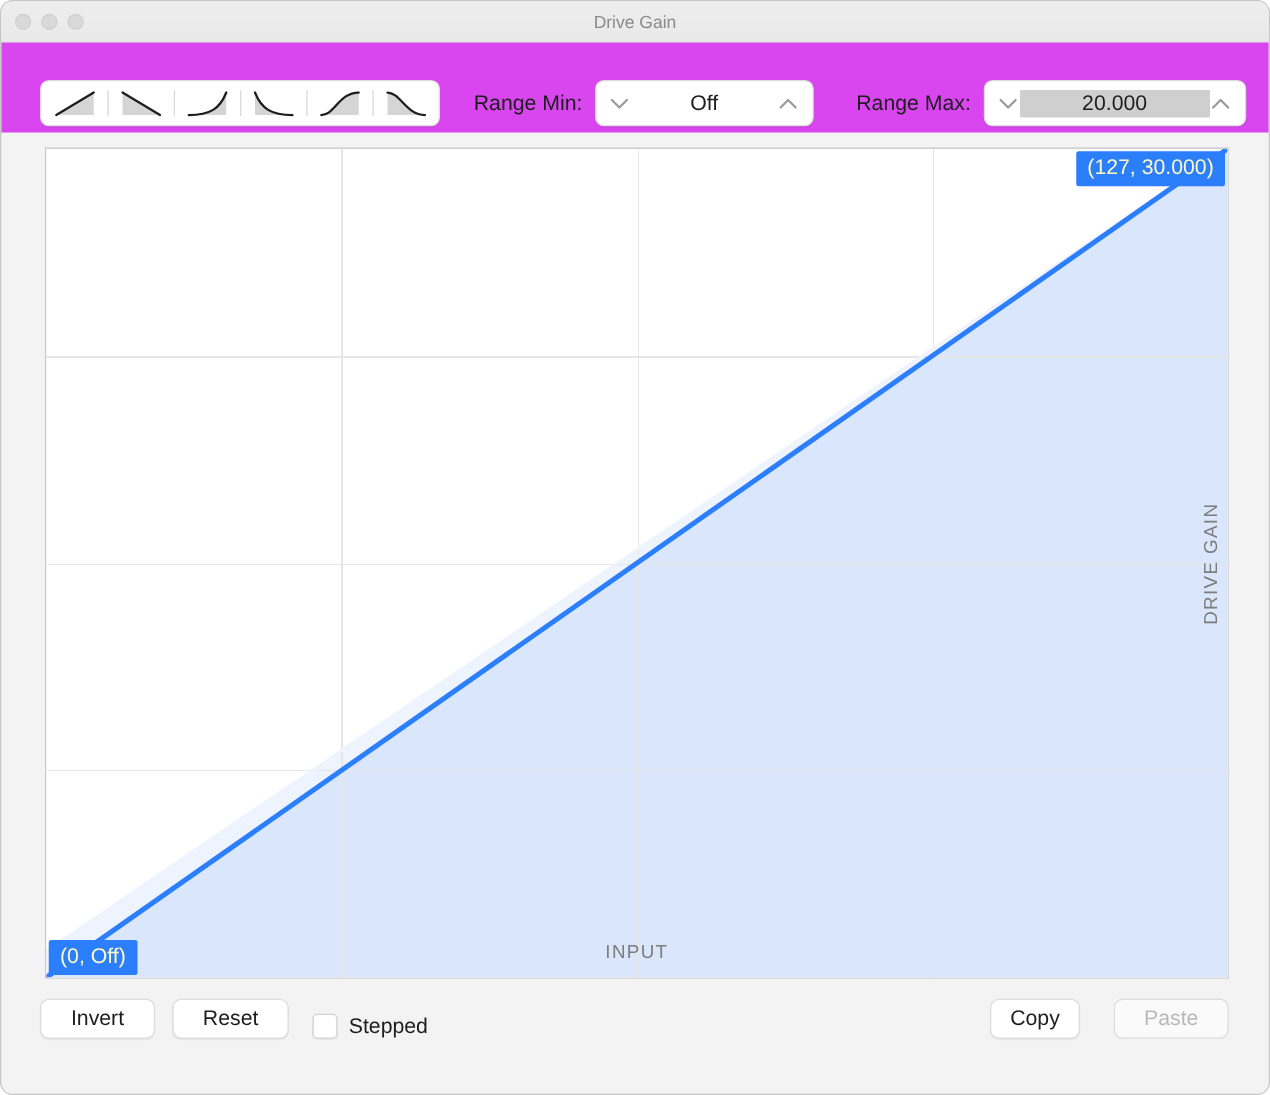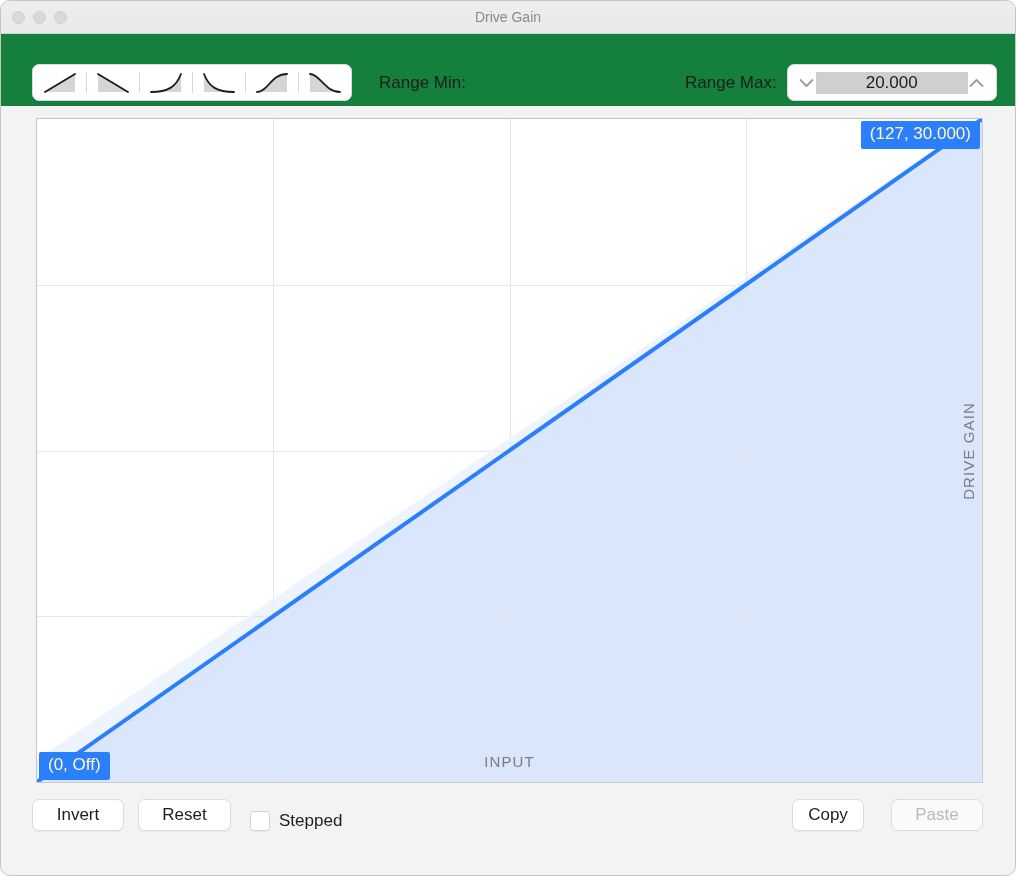--- a/index.html
+++ b/index.html
@@ -50,21 +50,21 @@
     text-align: center;
     font-size: 14px;
     color: #8a8a8a;
     font-weight: 400;
   }
 
   
   #toolbar {
     position: relative;
     height: 72px;
-    background: #15803d;
+    background: #d946ef;
   }
 
   #curve-shapes {
     position: absolute;
     left: 31px;
     top: 62px;
     width: 320px;
     height: 37px;
     background: #ffffff;
     border: 1px solid #dcdcdc;
@@ -287,20 +287,33 @@
       <div class="shape-btn">
         <svg width="36" height="24" viewBox="0 0 36 24">
           <path d="M3 3 C13 3 18 21 33 21 L3 21 Z" fill="#d5d5d5"></path>
           <path d="M3 3 C13 3 18 21 33 21" stroke="#1d1d1d" stroke-width="1.8" fill="none" stroke-linecap="round"></path>
         </svg>
       </div>
     </div>
 
     <div class="stepper-group" id="range-min-group">
       <span class="stepper-label">Range Min:</span>
+      <div class="stepper-field" id="range-min-field">
+        <span class="chev">
+          <svg width="15" height="10" viewBox="0 0 15 10">
+              <path d="M1.5 2 L7.5 8 L13.5 2" stroke="#9a9a9a" stroke-width="1.8" fill="none" stroke-linecap="round" stroke-linejoin="round"></path>
+            </svg>
+        </span>
+        <span class="stepper-value">Off</span>
+        <span class="chev">
+          <svg width="15" height="10" viewBox="0 0 15 10">
+              <path d="M1.5 8 L7.5 2 L13.5 8" stroke="#9a9a9a" stroke-width="1.8" fill="none" stroke-linecap="round" stroke-linejoin="round"></path>
+            </svg>
+        </span>
+      </div>
     </div>
 
     <div class="stepper-group" id="range-max-group">
       <span class="stepper-label">Range Max:</span>
       <div class="stepper-field" id="range-max-field">
         <span class="chev">
           <svg width="15" height="10" viewBox="0 0 15 10">
               <path d="M1.5 2 L7.5 8 L13.5 2" stroke="#9a9a9a" stroke-width="1.8" fill="none" stroke-linecap="round" stroke-linejoin="round"></path>
             </svg>
         </span>

